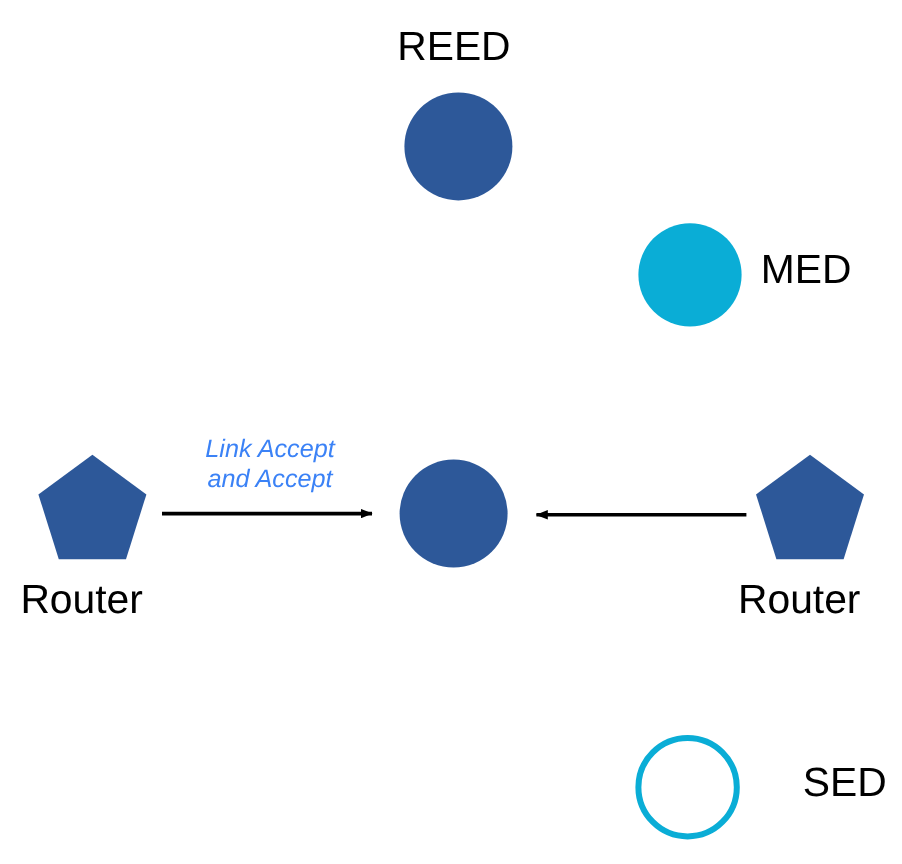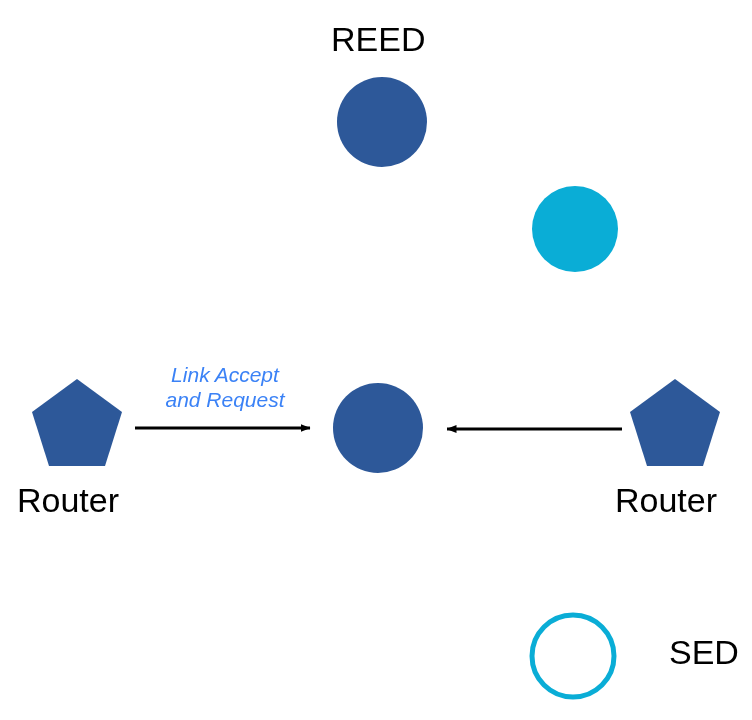--- a/index.html
+++ b/index.html
@@ -82,25 +82,26 @@
     <polygon points="675,379 720,412 703,466 647,466 630,412" fill="#2d5899"></polygon>
 
     <line x1="135" y1="428" x2="310" y2="428" stroke="#000000" stroke-width="3" marker-end="url(#arrowhead-right)"></line>
 
     <line x1="622" y1="429" x2="447" y2="429" stroke="#000000" stroke-width="3" marker-end="url(#arrowhead-left)"></line>
 
   </svg>
 
   <div class="node-label" id="label-reed">REED</div>
 
+  <div class="node-label" id="label-med">MED</div>
 
   <div class="node-label" id="label-router-left">Router</div>
 
   <div class="node-label" id="label-router-right">Router</div>
 
   <div class="node-label" id="label-sed">SED</div>
 
   <div class="edge-label" id="label-link-accept">
     <div>Link Accept</div>
-    <div>and Request</div>
+    <div>and Accept</div>
   </div>
 
 </div>
 
 </body></html>

